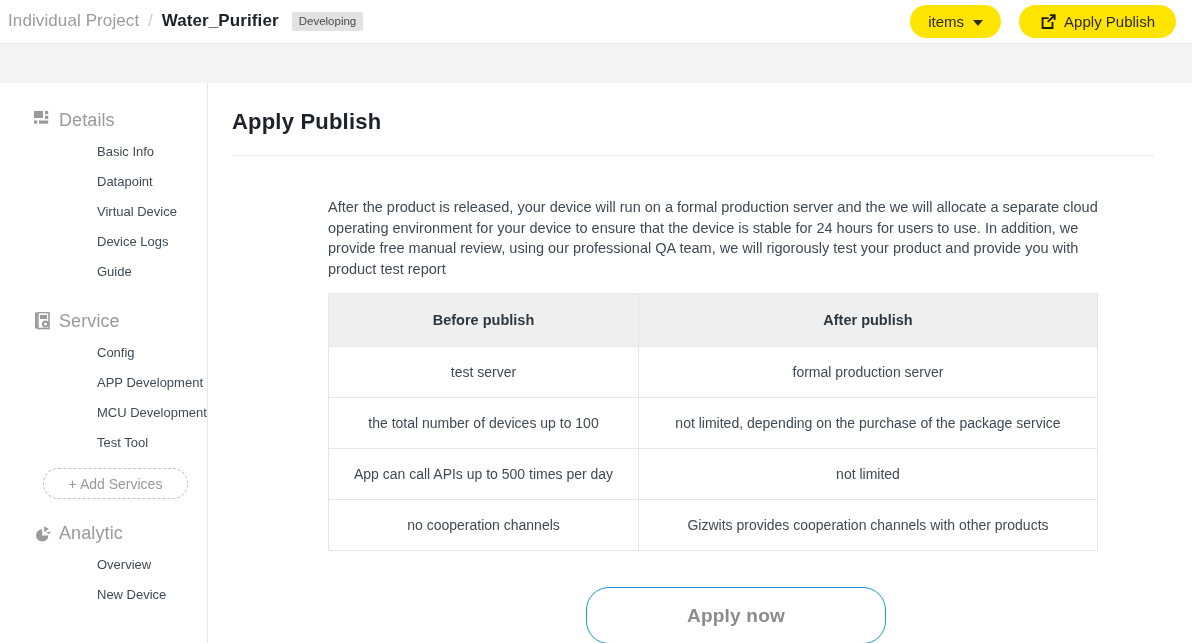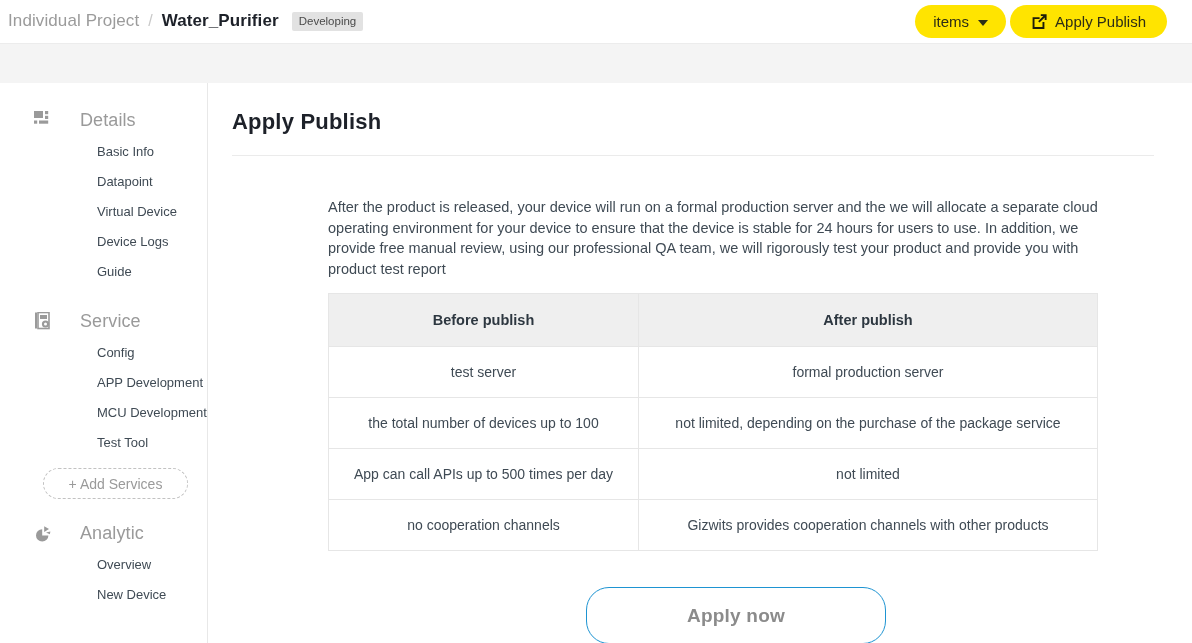--- a/index.html
+++ b/index.html
@@ -11,21 +11,21 @@
     font-family: "Liberation Sans", sans-serif;
   }
 
   
   .topbar {
     position: relative;
     height: 43px;
     background: #ffffff;
     display: flex;
     align-items: center;
-    padding: 0 25px 0 4px;
+    padding: 0 16px 0 4px;
   }
   .crumbs {
     display: flex;
     align-items: baseline;
     gap: 9px;
     flex: 1 1 auto;
     padding-left: 4px;
   }
   .crumb-root {
     font-size: 17px;
@@ -50,21 +50,21 @@
     padding: 3px 7px 4px;
     border-radius: 2px;
     margin-left: 4px;
     position: relative;
     top: -1px;
   }
 
   .topbar-actions {
     display: flex;
     align-items: center;
-    gap: 4px;
+    gap: 18px;
   }
   .btn-yellow {
     background: #ffe400;
     border: none;
     border-radius: 19px;
     color: #2d2d16;
     font-size: 15px;
     font-family: "Liberation Sans", sans-serif;
     padding: 0 21px;
     height: 33px;
@@ -106,21 +106,21 @@
     width: 208px;
     flex: 0 0 208px;
     border-right: 1px solid #e8e8e8;
     padding-top: 20px;
     background: #ffffff;
     overflow: hidden;
   }
   .nav-group-head {
     display: flex;
     align-items: center;
-    gap: 28px;
+    gap: 7px;
     padding: 0 0 0 33px;
     height: 34px;
     color: #9a9a9a;
     font-size: 18px;
     letter-spacing: .1px;
   }
   .group-icon { width: 19px; height: 19px; display:inline-flex; align-items:center; justify-content:center; flex:0 0 19px;}
   .nav-item {
     display: block;
     padding: 0 0 0 61px;

